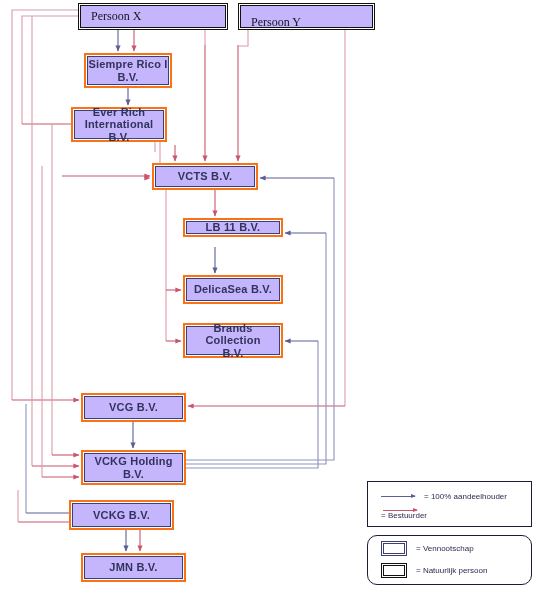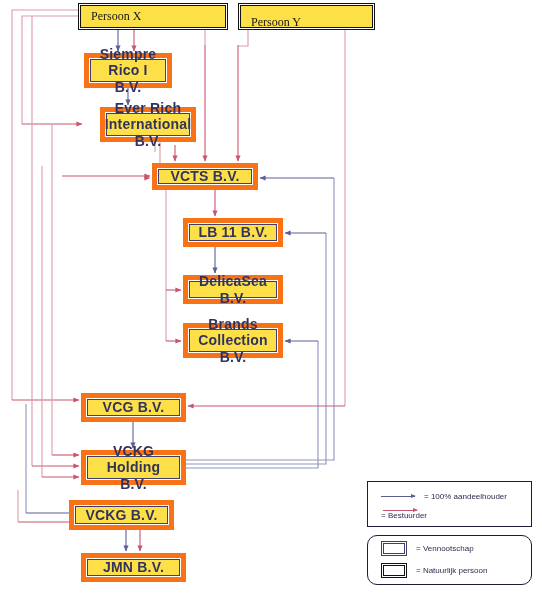--- a/index.html
+++ b/index.html
@@ -7,29 +7,29 @@
     width:542px;height:600px;position:relative;overflow:hidden;
     font-family:"Liberation Sans",sans-serif;
     color:#2a2a4a;
   }
   #canvas{position:absolute;inset:0;width:542px;height:600px;}
   svg#wires{position:absolute;left:0;top:0;width:542px;height:600px;}
 
   .node{
     position:absolute;box-sizing:border-box;
     display:flex;align-items:center;justify-content:center;
-    text-align:center;background:#fde047;
+    text-align:center;background:#c4b5fd;
     line-height:1.15;z-index:3;
   }
   
   .company{
-    border:5px solid #f97316;
+    border:2px solid #f97316;
     box-shadow:0 0 0 1px #ffffff inset, 0 0 0 2px #3d3f70 inset;
     color:#32335c;
-    font-size:14px;font-weight:bold;letter-spacing:.2px;
+    font-size:11px;font-weight:bold;letter-spacing:.2px;
   }
   
   .person{
     border:1px solid #111111;
     box-shadow:0 0 0 1px #ffffff inset, 0 0 0 2px #111111 inset;
     color:#16161a;
     font-family:"Liberation Serif",serif;
     font-size:12px;font-weight:normal;
     justify-content:flex-start;padding-left:12px;
   }
@@ -148,28 +148,28 @@
       <div class="node person" style="left: 78px; top: 3px; width: 150px; height: 27px;">
         <span style="white-space: pre-line;">Persoon X</span>
       </div>
       <div class="node person" style="left: 238px; top: 3px; width: 137px; height: 27px;">
         <span style="white-space: pre-line; margin-top: 13px;">Persoon Y</span>
       </div>
       <div class="node company" style="left: 84px; top: 53px; width: 88px; height: 35px;">
         <span style="white-space: pre-line;">Siempre Rico I
 B.V.</span>
       </div>
-      <div class="node company" style="left: 100px; top: 107px; width: 96px; height: 35px;">
+      <div class="node company" style="left: 71px; top: 107px; width: 96px; height: 35px;">
         <span style="white-space: pre-line;">Ever Rich
 International B.V.</span>
       </div>
       <div class="node company" style="left: 152px; top: 163px; width: 106px; height: 27px;">
         <span style="white-space: pre-line;">VCTS B.V.</span>
       </div>
-      <div class="node company" style="left: 183px; top: 218px; width: 100px; height: 29px; align-items: center;">
+      <div class="node company" style="left: 183px; top: 218px; width: 100px; height: 19px; align-items: center;">
         <span style="white-space: pre-line;">LB 11 B.V.</span>
       </div>
       <div class="node company" style="left: 183px; top: 275px; width: 100px; height: 29px;">
         <span style="white-space: pre-line;">DelicaSea B.V.</span>
       </div>
       <div class="node company" style="left: 183px; top: 323px; width: 100px; height: 35px;">
         <span style="white-space: pre-line;">Brands Collection
 B.V.</span>
       </div>
       <div class="node company" style="left: 81px; top: 393px; width: 105px; height: 29px;">

